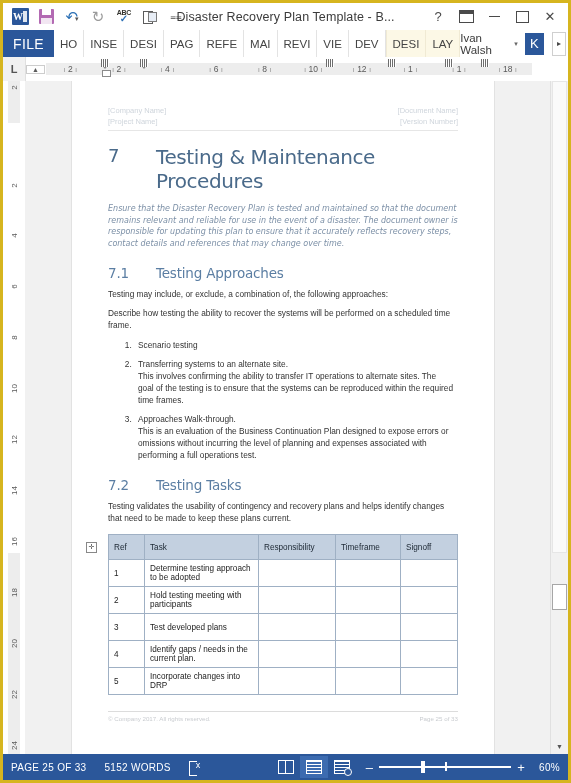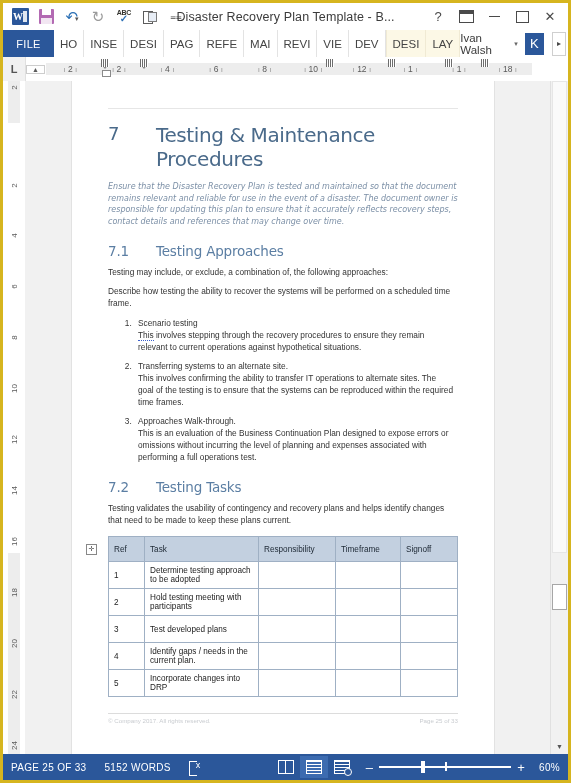--- a/index.html
+++ b/index.html
@@ -62,21 +62,21 @@
   .minline{width:11px;height:1.6px;background:#4a4a4a;}
   .maxbox{width:11px;height:10px;border:1.5px solid #4a4a4a;}
 
   
   .tabbar{
     height:27px;flex:0 0 27px;background:#fff;display:flex;align-items:stretch;
     font-size:11.5px;
   }
   .tab-file{
     background:#2b579a;color:#fff;min-width:51px;display:flex;align-items:center;justify-content:center;
-    font-size:11px;letter-spacing:.3px;
+    font-size:14px;letter-spacing:.3px;
   }
   .tab{
     display:flex;align-items:center;justify-content:center;color:#444;
     padding:0 6px;border-right:1px solid #e3e3e3;white-space:nowrap;
   }
   .tab.ctx{background:#fcf8e6;border-right:1px solid #f0ead4;}
   .tab.ctx.first{border-left:1px solid #f0ead4;}
   .useracct{
     margin-left:auto;display:flex;align-items:center;gap:5px;padding-right:2px;color:#3b3b3b;font-size:11.5px;
   }
@@ -350,41 +350,50 @@
       <div class="vnum" style="top:558px;">20</div>
       <div class="vnum" style="top:609px;">22</div>
       <div class="vnum" style="top:660px;">24</div>
     </div>
 
     <div class="docarea">
 
       <div class="page p1">
         <div class="pcontent">
 
+          <div class="hdr">
+            <div>
+              <div>[Company Name]</div>
+              <div>[Project Name]</div>
+            </div>
+            <div style="text-align:right;">
+              <div>[Document Name]</div>
+              <div>[Version Number]</div>
+            </div>
+          </div>
           <div class="hdrline"></div>
 
           <h1 class="doch1">
             <span class="num">7</span>
             <span>Testing &amp; Maintenance Procedures</span>
           </h1>
 
           <p class="intro">Ensure that the Disaster Recovery Plan is tested and maintained so that the document remains relevant and reliable for use in the event of a disaster.  The document owner is responsible for updating this plan to ensure that it accurately reflects recovery steps, contact details and references that may change over time.</p>
 
           <h2 class="doch2">
             <span class="num">7.1</span>
             <span>Testing Approaches</span>
           </h2>
 
           <p class="body">Testing may include, or exclude, a combination of, the following approaches:</p>
           <p class="body">Describe how testing the ability to recover the systems will be performed on a scheduled time frame.</p>
 
           <ol class="nlist">
             <li>
               <span>Scenario testing</span>
-              <span class="sub"><span class="sp-err">This</span><span> involves stepping through the recovery procedures to ensure they remain relevant to current operations against hypothetical situations.</span></span>
             </li>
             <li>
               <span>Transferring systems to an alternate site.</span>
               <span class="sub">This involves confirming the ability to transfer IT operations to alternate sites. The goal of the testing is to ensure that the systems can be reproduced within the required time frames.</span>
             </li>
             <li>
               <span>Approaches Walk-through.</span>
               <span class="sub">This is an evaluation of the Business Continuation Plan designed to expose errors or omissions without incurring the level of planning and expenses associated with performing a full operations test.</span>
             </li>
           </ol>

